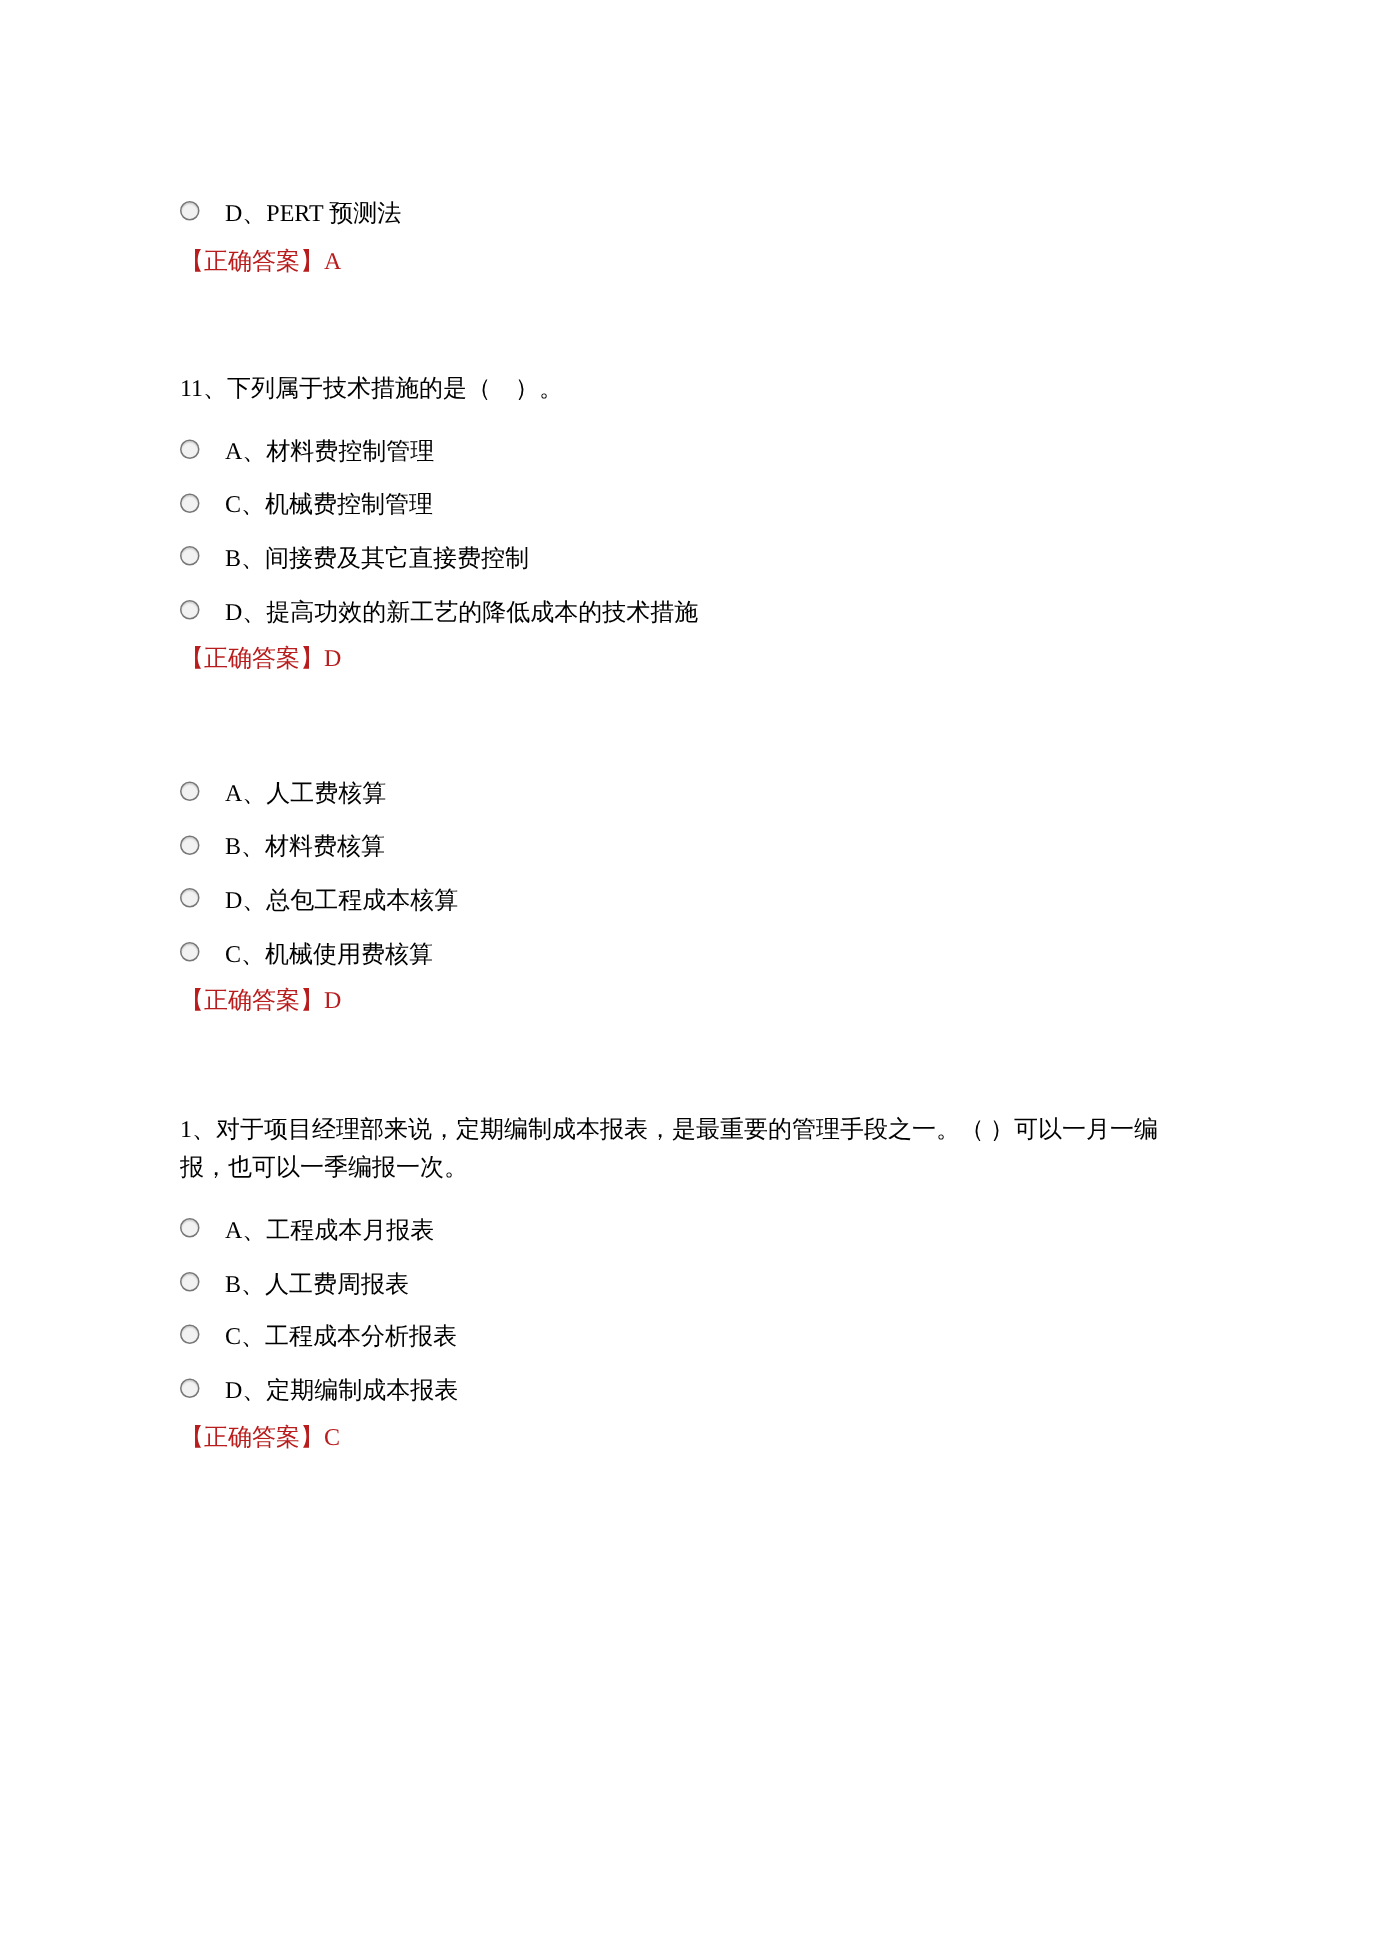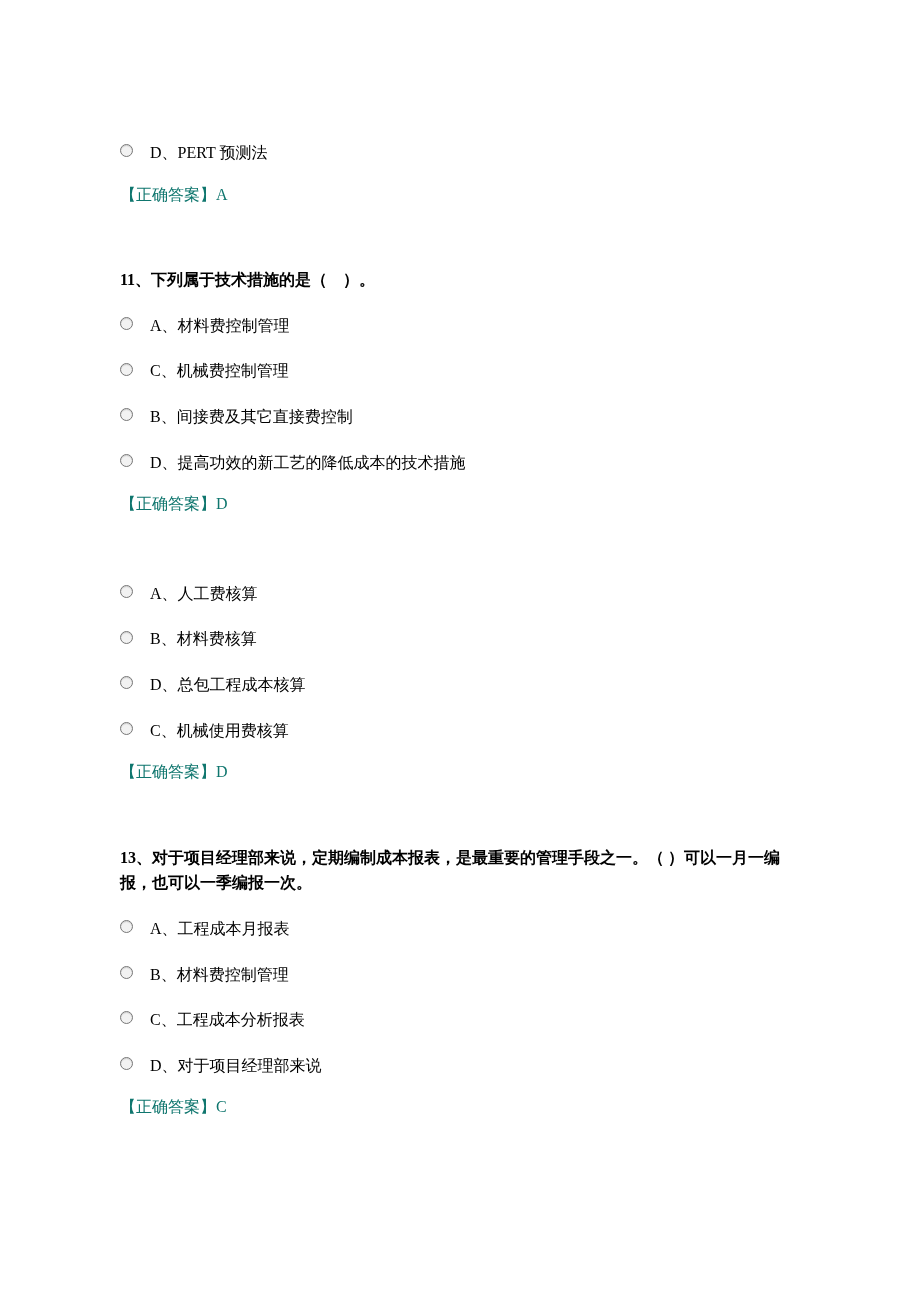--- a/index.html
+++ b/index.html
@@ -9,40 +9,40 @@
     font-size: 16px;
     color: #000000;
     line-height: 1.6;
     width: 920px;
     padding: 120px 120px 60px 120px;
   }
   .block { margin-bottom: 60px; }
   .option-row {
     display: flex;
     align-items: center;
-    margin: 16px 0;
+    margin: 6px 0;
   }
   .radio-wrap {
     width: 30px;
     display: flex;
     align-items: center;
     justify-content: flex-start;
   }
   .radio {
     width: 13px;
     height: 13px;
     border-radius: 50%;
     border: 1px solid #777;
     background: #f2f2f2;
     box-shadow: inset 0 1px 1px rgba(0,0,0,0.15);
     display: inline-block;
   }
   .option-text { padding-top: 4px; }
-  .question-text { margin: 8px 0 12px 0; font-weight: bold; }
-  .answer { color: #0f766e; margin-top: 4px; }
+  .question-text { margin: 8px 0 12px 0; }
+  .answer { color: #b91c1c; margin-top: 4px; }
 </style>
 </head>
 <body>
 
 <div class="block">
   <div class="option-row">
     <span class="radio-wrap">
       <span class="radio"></span>
     </span>
     <span class="option-text">D、PERT 预测法</span>
@@ -101,39 +101,39 @@
   <div class="option-row">
     <span class="radio-wrap">
       <span class="radio"></span>
     </span>
     <span class="option-text">C、机械使用费核算</span>
   </div>
   <div class="answer">【正确答案】D</div>
 </div>
 
 <div class="block">
-  <div class="question-text">13、对于项目经理部来说，定期编制成本报表，是最重要的管理手段之一。（ ）可以一月一编报，也可以一季编报一次。</div>
+  <div class="question-text">1、对于项目经理部来说，定期编制成本报表，是最重要的管理手段之一。（ ）可以一月一编报，也可以一季编报一次。</div>
   <div class="option-row">
     <span class="radio-wrap">
       <span class="radio"></span>
     </span>
     <span class="option-text">A、工程成本月报表</span>
   </div>
   <div class="option-row">
     <span class="radio-wrap">
       <span class="radio"></span>
     </span>
-    <span class="option-text">B、材料费控制管理</span>
+    <span class="option-text">B、人工费周报表</span>
   </div>
   <div class="option-row">
     <span class="radio-wrap">
       <span class="radio"></span>
     </span>
     <span class="option-text">C、工程成本分析报表</span>
   </div>
   <div class="option-row">
     <span class="radio-wrap">
       <span class="radio"></span>
     </span>
-    <span class="option-text">D、对于项目经理部来说</span>
+    <span class="option-text">D、定期编制成本报表</span>
   </div>
   <div class="answer">【正确答案】C</div>
 </div>
 
 </body></html>

